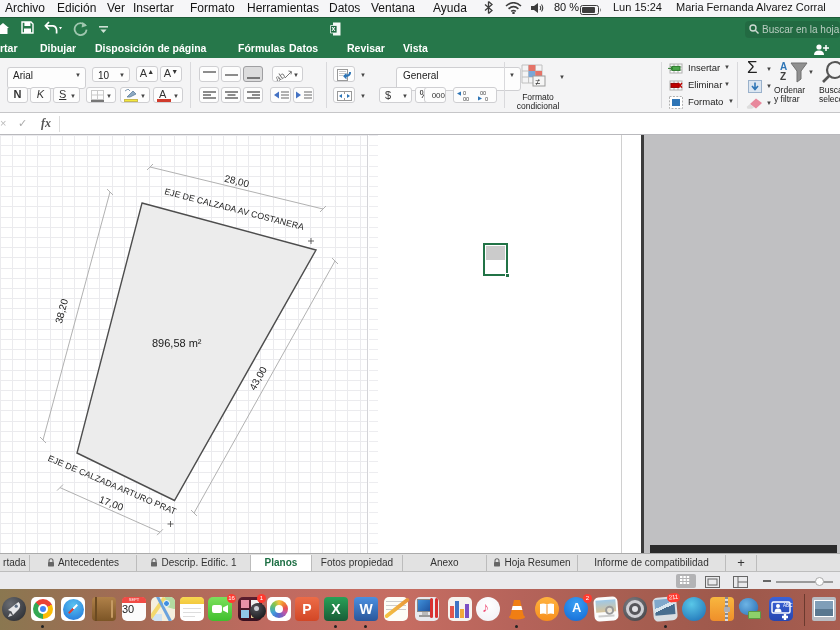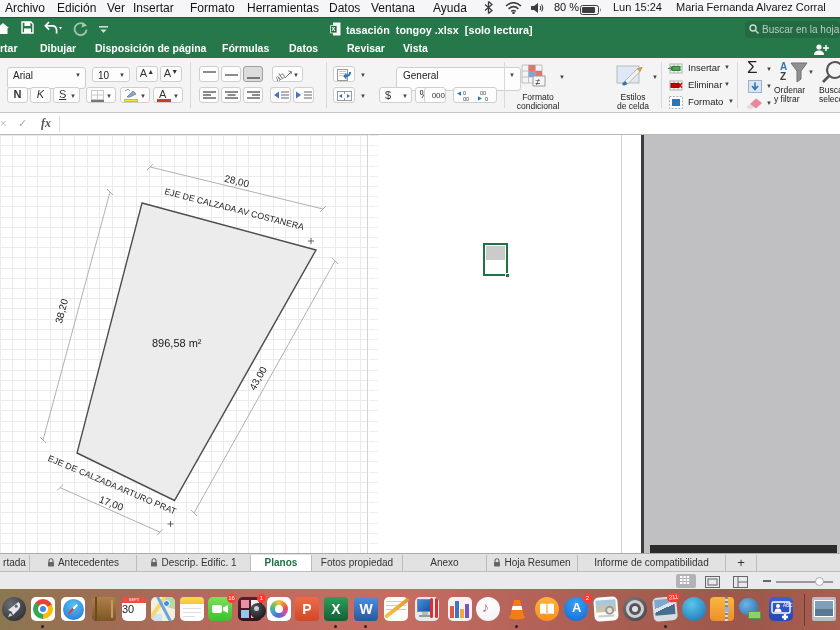--- a/index.html
+++ b/index.html
@@ -107,35 +107,34 @@
     </svg>
  <svg class="abs" style="left:99px;top:8px" width="9" height="8" viewBox="0 0 9 8">
       <rect x="0" y="0" width="9" height="1.6" fill="#cfe2d6"></rect>
       <path d="M1.4 3.4 L7.6 3.4 L4.5 7 Z" fill="#cfe2d6"></path>
     </svg>
  <svg class="abs" style="left:330px;top:4px" width="12" height="14" viewBox="0 0 12 14">
       <path d="M3 0.5 L10.5 0.5 L10.5 13.5 L3 13.5 Z" fill="#f4f8f5"></path>
       <path d="M0.5 3.5 L7 3.5 L7 11 L0.5 11 Z" fill="#1d6a41" stroke="#f4f8f5" stroke-width="0.8"></path>
       <text x="1.4" y="9.4" font-size="7" fill="#fff" font-weight="bold">x</text>
     </svg>
- <div class="abs" style="left:346px;top:6px;color:#fff;font-weight:bold;font-size:10.8px">tasación&nbsp; tongoy .xlsx&nbsp; [solo lectura]</div>
  <div class="abs" style="left:745px;top:3px;width:95px;height:17px;background:rgba(0,0,0,0.10);border-radius:4px">
    <svg style="position:absolute;left:4px;top:3px" width="11" height="11" viewBox="0 0 11 11">
         <circle cx="4" cy="4" r="3" fill="none" stroke="#cdd9d2" stroke-width="1.4"></circle>
         <path d="M6.3 6.3 L9.5 9.5" stroke="#cdd9d2" stroke-width="1.4"></path>
       </svg>
    <span style="position:absolute;left:17px;top:3px;font-size:10px;color:#b9cdc1">Buscar en la hoja</span>
  </div>
 </div>
 
 <div id="ribbontabs" class="abs">
  <span class="rt" style="left:-21px">Insertar</span>
  <span class="rt" style="left:40px">Dibujar</span>
  <span class="rt" style="left:95px">Disposición de página</span>
- <span class="rt" style="left:222px">Fórmulas</span>
+ <span class="rt" style="left:238px">Fórmulas</span>
  <span class="rt" style="left:289px">Datos</span>
  <span class="rt" style="left:347px">Revisar</span>
  <span class="rt" style="left:403px">Vista</span>
  <svg class="abs" style="left:813px;top:3px" width="16" height="13" viewBox="0 0 16 13">
       <circle cx="6" cy="4" r="2.6" fill="#fff"></circle>
       <path d="M1 12 Q1 7.4 6 7.4 Q11 7.4 11 12 Z" fill="#fff"></path>
       <path d="M13 2 L13 8 M10 5 L16 5" stroke="#fff" stroke-width="1.5"></path>
     </svg>
 </div>
 
@@ -276,30 +275,20 @@
   <svg style="position:absolute;left:9px;top:2px" width="28" height="25" viewBox="0 0 28 25">
         <path d="M2 1 H22 M2 7 H22 M2 13 H22 M2 19 H22 M2 1 V19 M8.6 1 V19 M15.3 1 V19 M22 1 V19" stroke="#c0c0c0" fill="none"></path>
         <rect x="8.6" y="1" width="6.7" height="6" fill="#e57368"></rect>
         <rect x="8.6" y="7" width="6.7" height="6" fill="#7aa7d8"></rect>
         <rect x="15.3" y="7" width="6.7" height="6" fill="#e57368"></rect>
         <rect x="13" y="12" width="12" height="10" fill="#f5f5f5" stroke="#9b9b9b"></rect>
         <text x="15.5" y="21" font-size="9" fill="#333">≠</text>
       </svg>
   <span class="arr" style="position:absolute;right:0px;top:12px">▼</span>
   <div style="position:absolute;left:0;top:31px;width:54px;text-align:center;font-size:8.5px;line-height:8.5px;color:#222">Formato<br>condicional</div>
- </div>
- <div class="abs" style="left:608px;top:4px;width:50px;height:48px">
-  <svg style="position:absolute;left:7px;top:2px" width="32" height="25" viewBox="0 0 32 25">
-        <rect x="2" y="2" width="22" height="17" fill="#dde9f5" stroke="#b9b9b9"></rect>
-        <path d="M10 17 L22 5 L27 3.4 L24.6 8 L12.6 20 Z" fill="#f2f2f2" stroke="#aaa" stroke-width="0.8"></path>
-        <path d="M10 17 L12.6 20 L9.6 21.4 Q7 21.8 7.2 19.4 Z" fill="#2e75b6"></path>
-        <path d="M22 5 L27 3.4 L24.6 8" fill="#e8a33d" stroke="#c8832d" stroke-width="0.6"></path>
-      </svg>
-  <span class="arr" style="position:absolute;right:0px;top:12px">▼</span>
-  <div style="position:absolute;left:0;top:31px;width:50px;text-align:center;font-size:8.5px;line-height:8.5px;color:#222">Estilos<br>de celda</div>
  </div>
  <div class="sep" style="left:661px"></div>
 
  <div class="abs" style="left:668px;top:4px;font-size:9.5px;color:#222">
   <svg style="position:absolute;left:0;top:1px" width="16" height="11" viewBox="0 0 16 11">
         <rect x="2" y="1" width="12" height="9" fill="#fff" stroke="#b0b0b0"></rect>
         <path d="M2 4 H14 M2 7 H14 M6 1 V10 M10 1 V10" stroke="#b0b0b0"></path>
         <rect x="4" y="3.4" width="8" height="4" fill="#4ca64c" stroke="#2d7d2d"></rect>
         <path d="M0 5.4 L4 5.4 M2.6 3.6 L4.6 5.4 L2.6 7.2" stroke="#2d7d2d" fill="none"></path>
       </svg>

